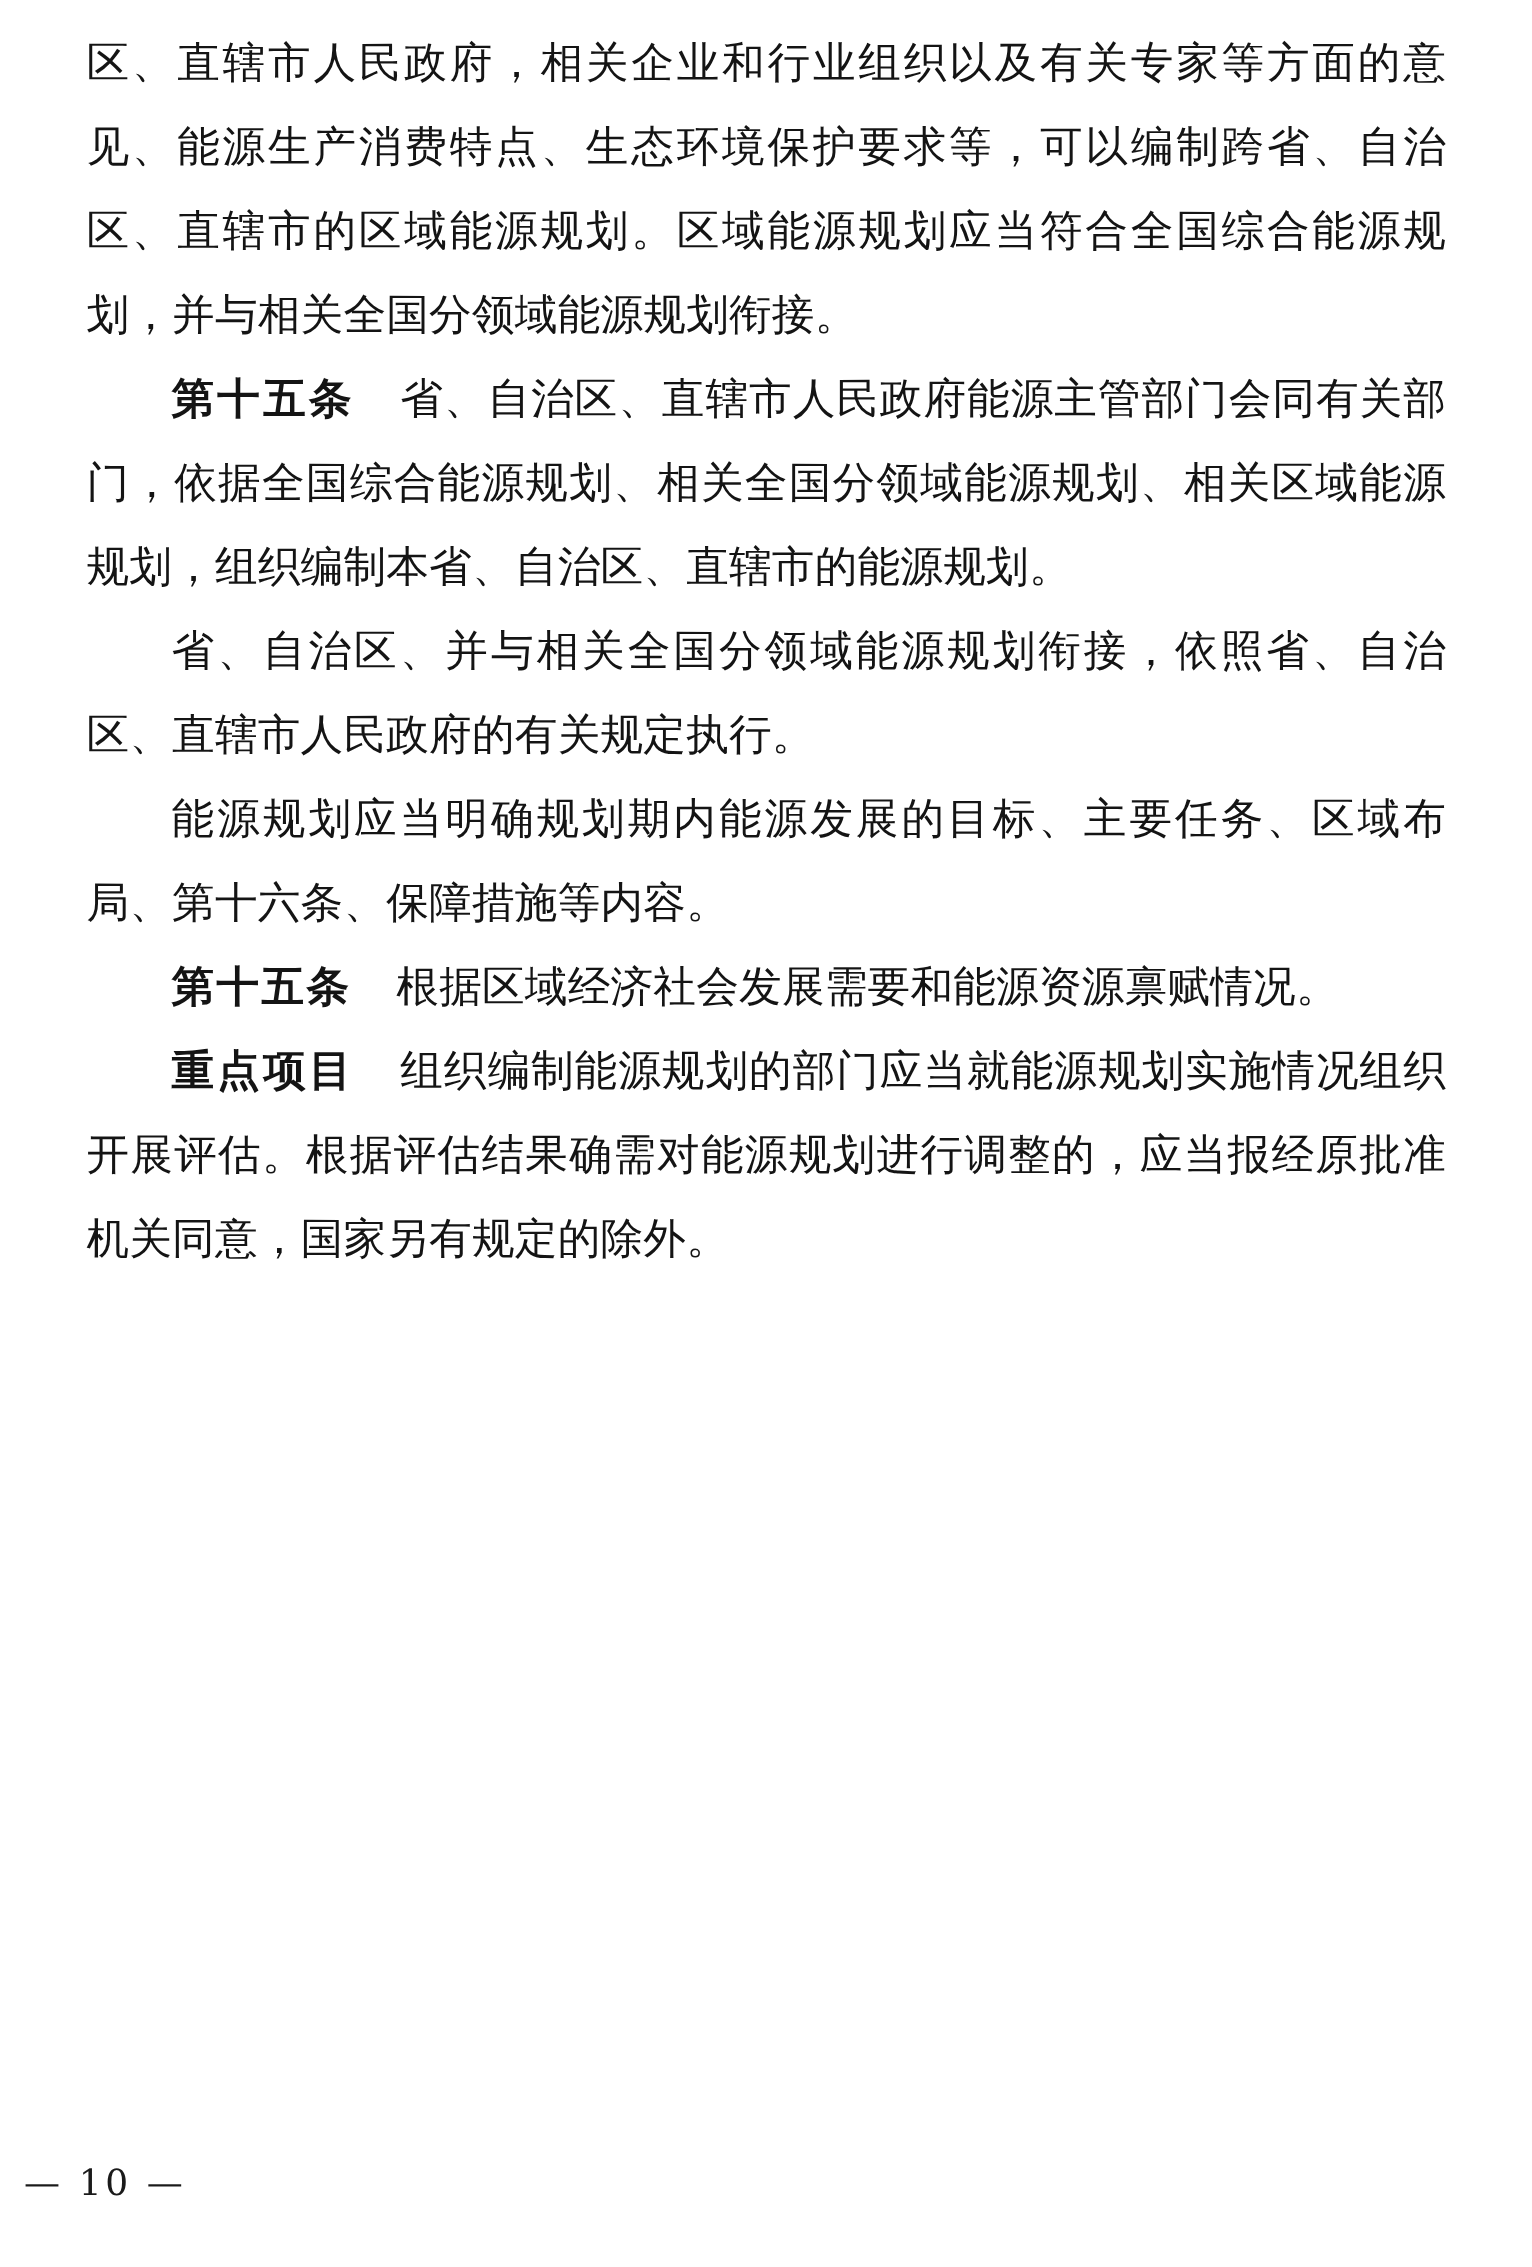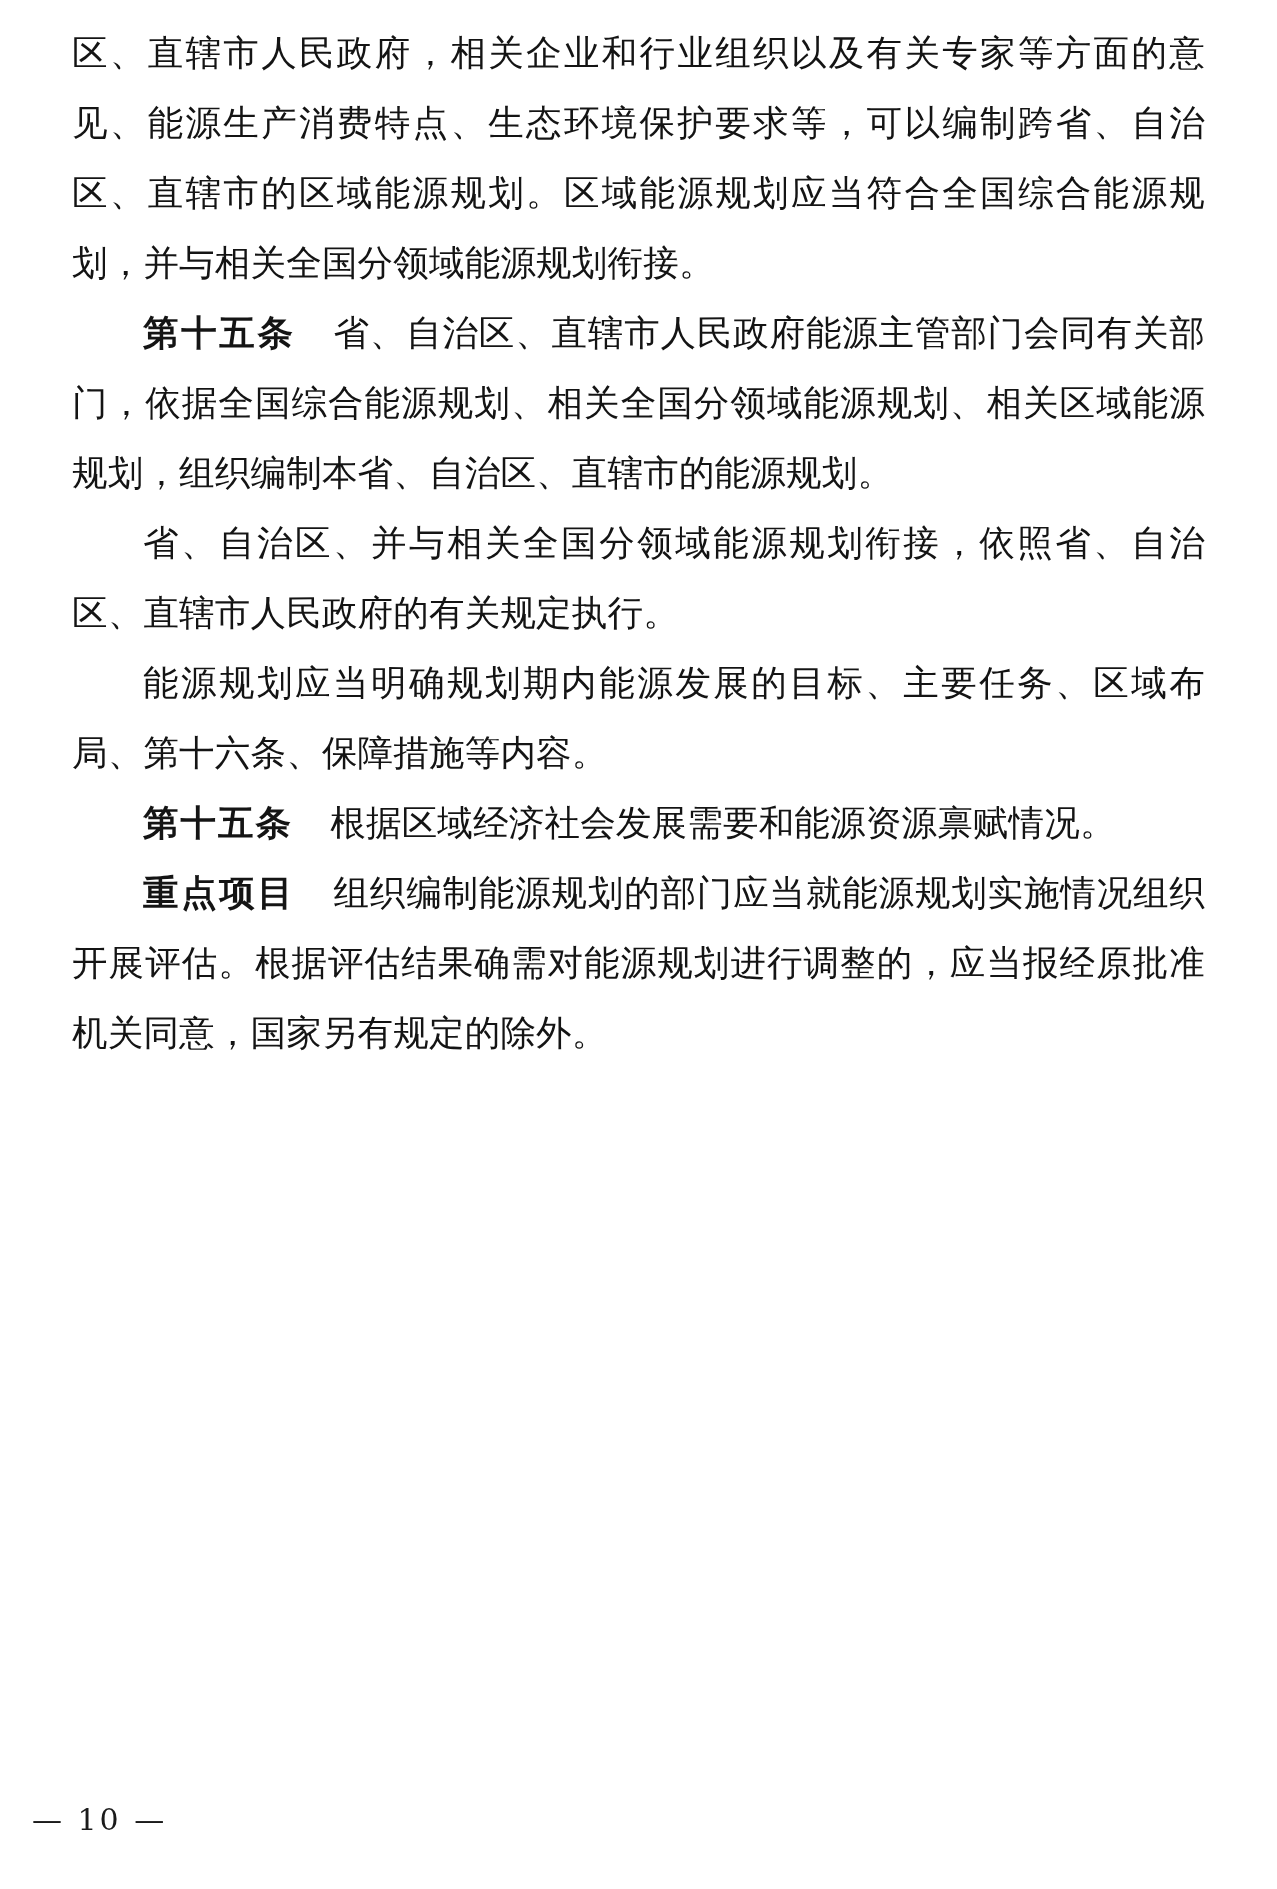--- a/index.html
+++ b/index.html
@@ -44,21 +44,21 @@
   .art-gap {
     display: inline-block;
     width: 1.05em;
   }
   .footer {
     position: absolute;
     left: 0;
     right: 0;
     bottom: 52px;
     text-align: left;
-    padding-left: 32px;
+    padding-left: 20px;
     font-size: 30px;
     color: #1a1a1a;
     letter-spacing: 3px;
     font-family: "DejaVu Serif", "Liberation Serif", serif;
   }
 </style>
 </head>
 <body>
 
 <div class="page">

